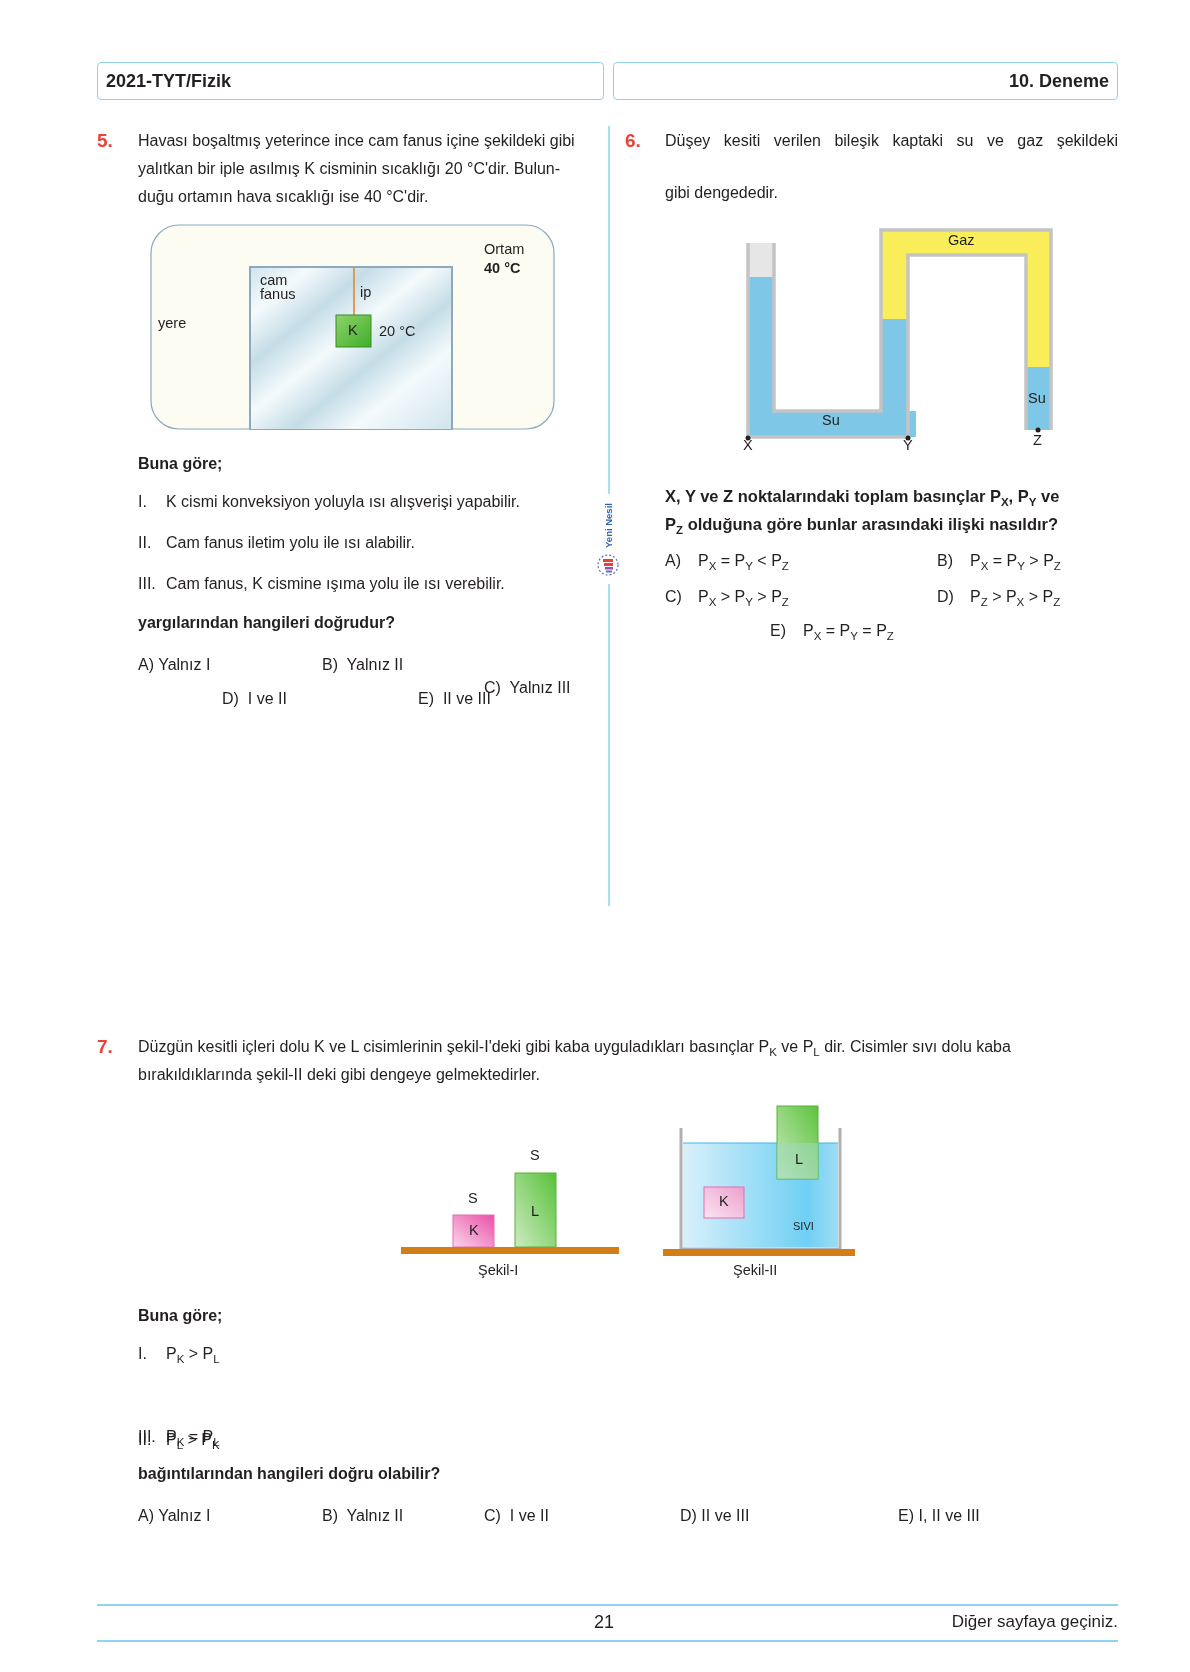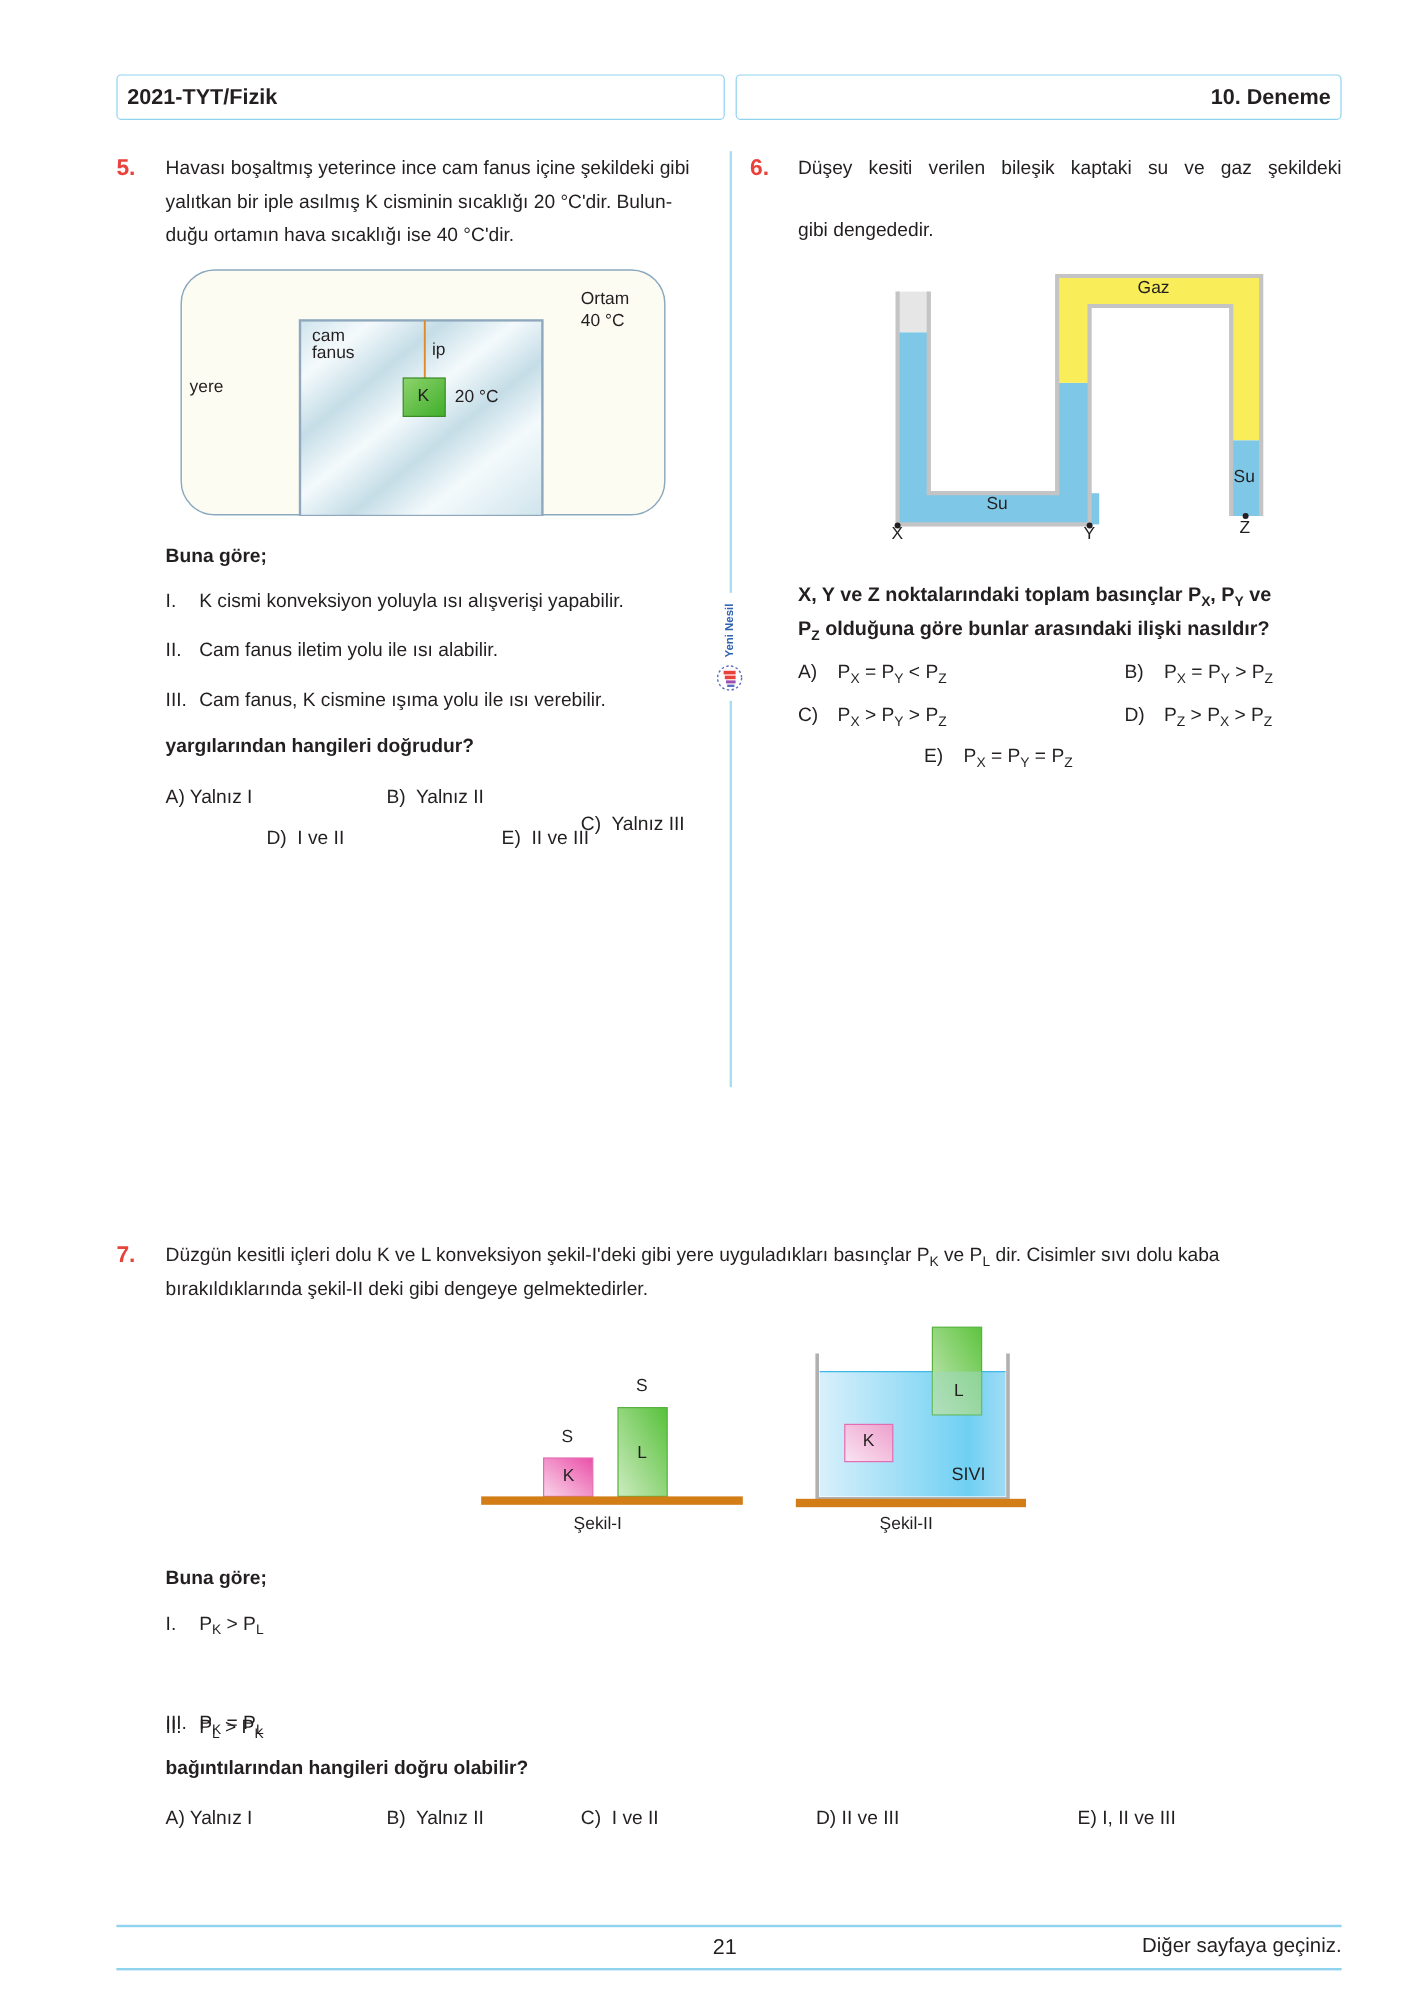--- a/index.html
+++ b/index.html
@@ -51,21 +51,21 @@
         <stop offset="0" stop-color="#8ed36c"></stop>
         <stop offset="1" stop-color="#3fae2a"></stop>
       </linearGradient>
     </defs>
     <rect x="1" y="1" width="403" height="204" rx="28" ry="28" fill="#fdfcf3" stroke="#8aa9be" stroke-width="1.2"></rect>
     <rect x="100" y="43" width="202" height="163" fill="url(#glass)" stroke="#8fa8bd" stroke-width="2"></rect>
     <line x1="204" y1="43" x2="204" y2="91" stroke="#e08a2c" stroke-width="1.6"></line>
     <rect x="186" y="91" width="35" height="32" fill="url(#kgreen)" stroke="#3a8a25" stroke-width="1"></rect>
   </svg>
   <span class="lbl" style="left:334px; top:17px;">Ortam</span>
-  <span class="lbl" style="left:334px; top:36px;">40 °C</span>
+  <span class="lbl" style="left:334px; top:36px;font-weight:bold;">40 °C</span>
   <span class="lbl" style="left:8px; top:91px;">yere</span>
   <span class="lbl" style="left:110px; top:49px; line-height:14px;">cam</span>
   <span class="lbl" style="left:110px; top:63px; line-height:14px;">fanus</span>
   <span class="lbl" style="left:210px; top:60px;">ip</span>
   <span class="lbl" style="left:198px; top:98px;">K</span>
   <span class="lbl" style="left:229px; top:99px;">20 °C</span>
 </div>
 
 <div class="p bold" style="left:138px; top:450px;">Buna göre;</div>
 <div class="p" style="left:138px; top:488px;">I.</div>
@@ -143,21 +143,21 @@
 </div>
 
 <div class="opt q6opt" style="left:665px; top:552px;"><span style="display: inline-block; width: 33px;">A)</span><span>P<sub>X</sub></span><span style="white-space: pre;"> = </span><span>P<sub>Y</sub></span><span style="white-space: pre;"> &lt; </span><span>P<sub>Z</sub></span></div>
 <div class="opt q6opt" style="left:937px; top:552px;"><span style="display: inline-block; width: 33px;">B)</span><span>P<sub>X</sub></span><span style="white-space: pre;"> = </span><span>P<sub>Y</sub></span><span style="white-space: pre;"> &gt; </span><span>P<sub>Z</sub></span></div>
 <div class="opt q6opt" style="left:665px; top:588px;"><span style="display: inline-block; width: 33px;">C)</span><span>P<sub>X</sub></span><span style="white-space: pre;"> &gt; </span><span>P<sub>Y</sub></span><span style="white-space: pre;"> &gt; </span><span>P<sub>Z</sub></span></div>
 <div class="opt q6opt" style="left:937px; top:588px;"><span style="display: inline-block; width: 33px;">D)</span><span>P<sub>Z</sub></span><span style="white-space: pre;"> &gt; </span><span>P<sub>X</sub></span><span style="white-space: pre;"> &gt; </span><span>P<sub>Z</sub></span></div>
 <div class="opt q6opt" style="left:770px; top:622px;"><span style="display: inline-block; width: 33px;">E)</span><span>P<sub>X</sub></span><span style="white-space: pre;"> = </span><span>P<sub>Y</sub></span><span style="white-space: pre;"> = </span><span>P<sub>Z</sub></span></div>
 
 <div class="qnum" style="left:97px; top:1036px;">7.</div>
 <div class="p" style="left:138px; top:1033px; width:980px;">
-  <span>Düzgün kesitli içleri dolu K ve L konveksiyon şekil-I'deki gibi yere uyguladıkları basınçlar P</span><sub>K</sub><span> ve P</span><sub>L</sub><span> dir. Cisimler sıvı dolu kaba</span>
+  <span>Düzgün kesitli içleri dolu K ve L cisimlerinin şekil-I'deki gibi kaba uyguladıkları basınçlar P</span><sub>K</sub><span> ve P</span><sub>L</sub><span> dir. Cisimler sıvı dolu kaba</span>
 </div>
 <div class="p" style="left:138px; top:1061px;">bırakıldıklarında şekil-II deki gibi dengeye gelmektedirler.</div>
 
 <div class="abs" style="left:400px; top:1150px; width:225px; height:130px;">
   <svg width="225" height="110" viewBox="0 0 225 110">
     <defs>
       <linearGradient id="pink" x1="0" y1="1" x2="1" y2="0">
         <stop offset="0" stop-color="#f9d7ea"></stop>
         <stop offset="1" stop-color="#ea4fa8"></stop>
       </linearGradient>
@@ -197,21 +197,21 @@
     <rect x="20" y="39" width="155" height="104" fill="url(#liquid)"></rect>
     <line x1="20" y1="39" x2="175" y2="39" stroke="#3fb8e6" stroke-width="1"></line>
     <rect x="114" y="2" width="41" height="73" fill="url(#green3)" stroke="#56b23d" stroke-width="1"></rect>
     <rect x="114" y="39" width="41" height="36" fill="#9fd9c0" opacity="0.55"></rect>
     <rect x="41" y="83" width="40" height="31" fill="url(#pink2)" stroke="#e46cb2" stroke-width="1"></rect>
     <polyline points="18,24 18,145 177,145 177,24" fill="none" stroke="#b0b0b0" stroke-width="3"></polyline>
     <rect x="0" y="145" width="192" height="7" fill="#d37d16"></rect>
   </svg>
   <span class="lbl" style="left:132px; top:47px;">L</span>
   <span class="lbl" style="left:56px; top:89px;">K</span>
-  <span class="lbl small" style="left:130px; top:116px; font-size:15px;">SIVI</span>
+  <span class="lbl small" style="left:130px; top:116px; font-size:11px;">SIVI</span>
   <span class="lbl" style="left:70px; top:158px;">Şekil-II</span>
 </div>
 
 <div class="p bold" style="left:138px; top:1302px;">Buna göre;</div>
 <div class="p" style="left:138px; top:1340px;">
   <span style="display:inline-block; width:28px;">I.</span><span>P</span><sub>K</sub><span style="white-space:pre;"> &gt; </span><span>P</span><sub>L</sub>
 </div>
 <div class="p" style="left:138px; top:1382px;margin-top:44px;">
   <span style="display:inline-block; width:28px;">II.</span><span>P</span><sub>L</sub><span style="white-space:pre;"> &gt; </span><span>P</span><sub>K</sub>
 </div>

